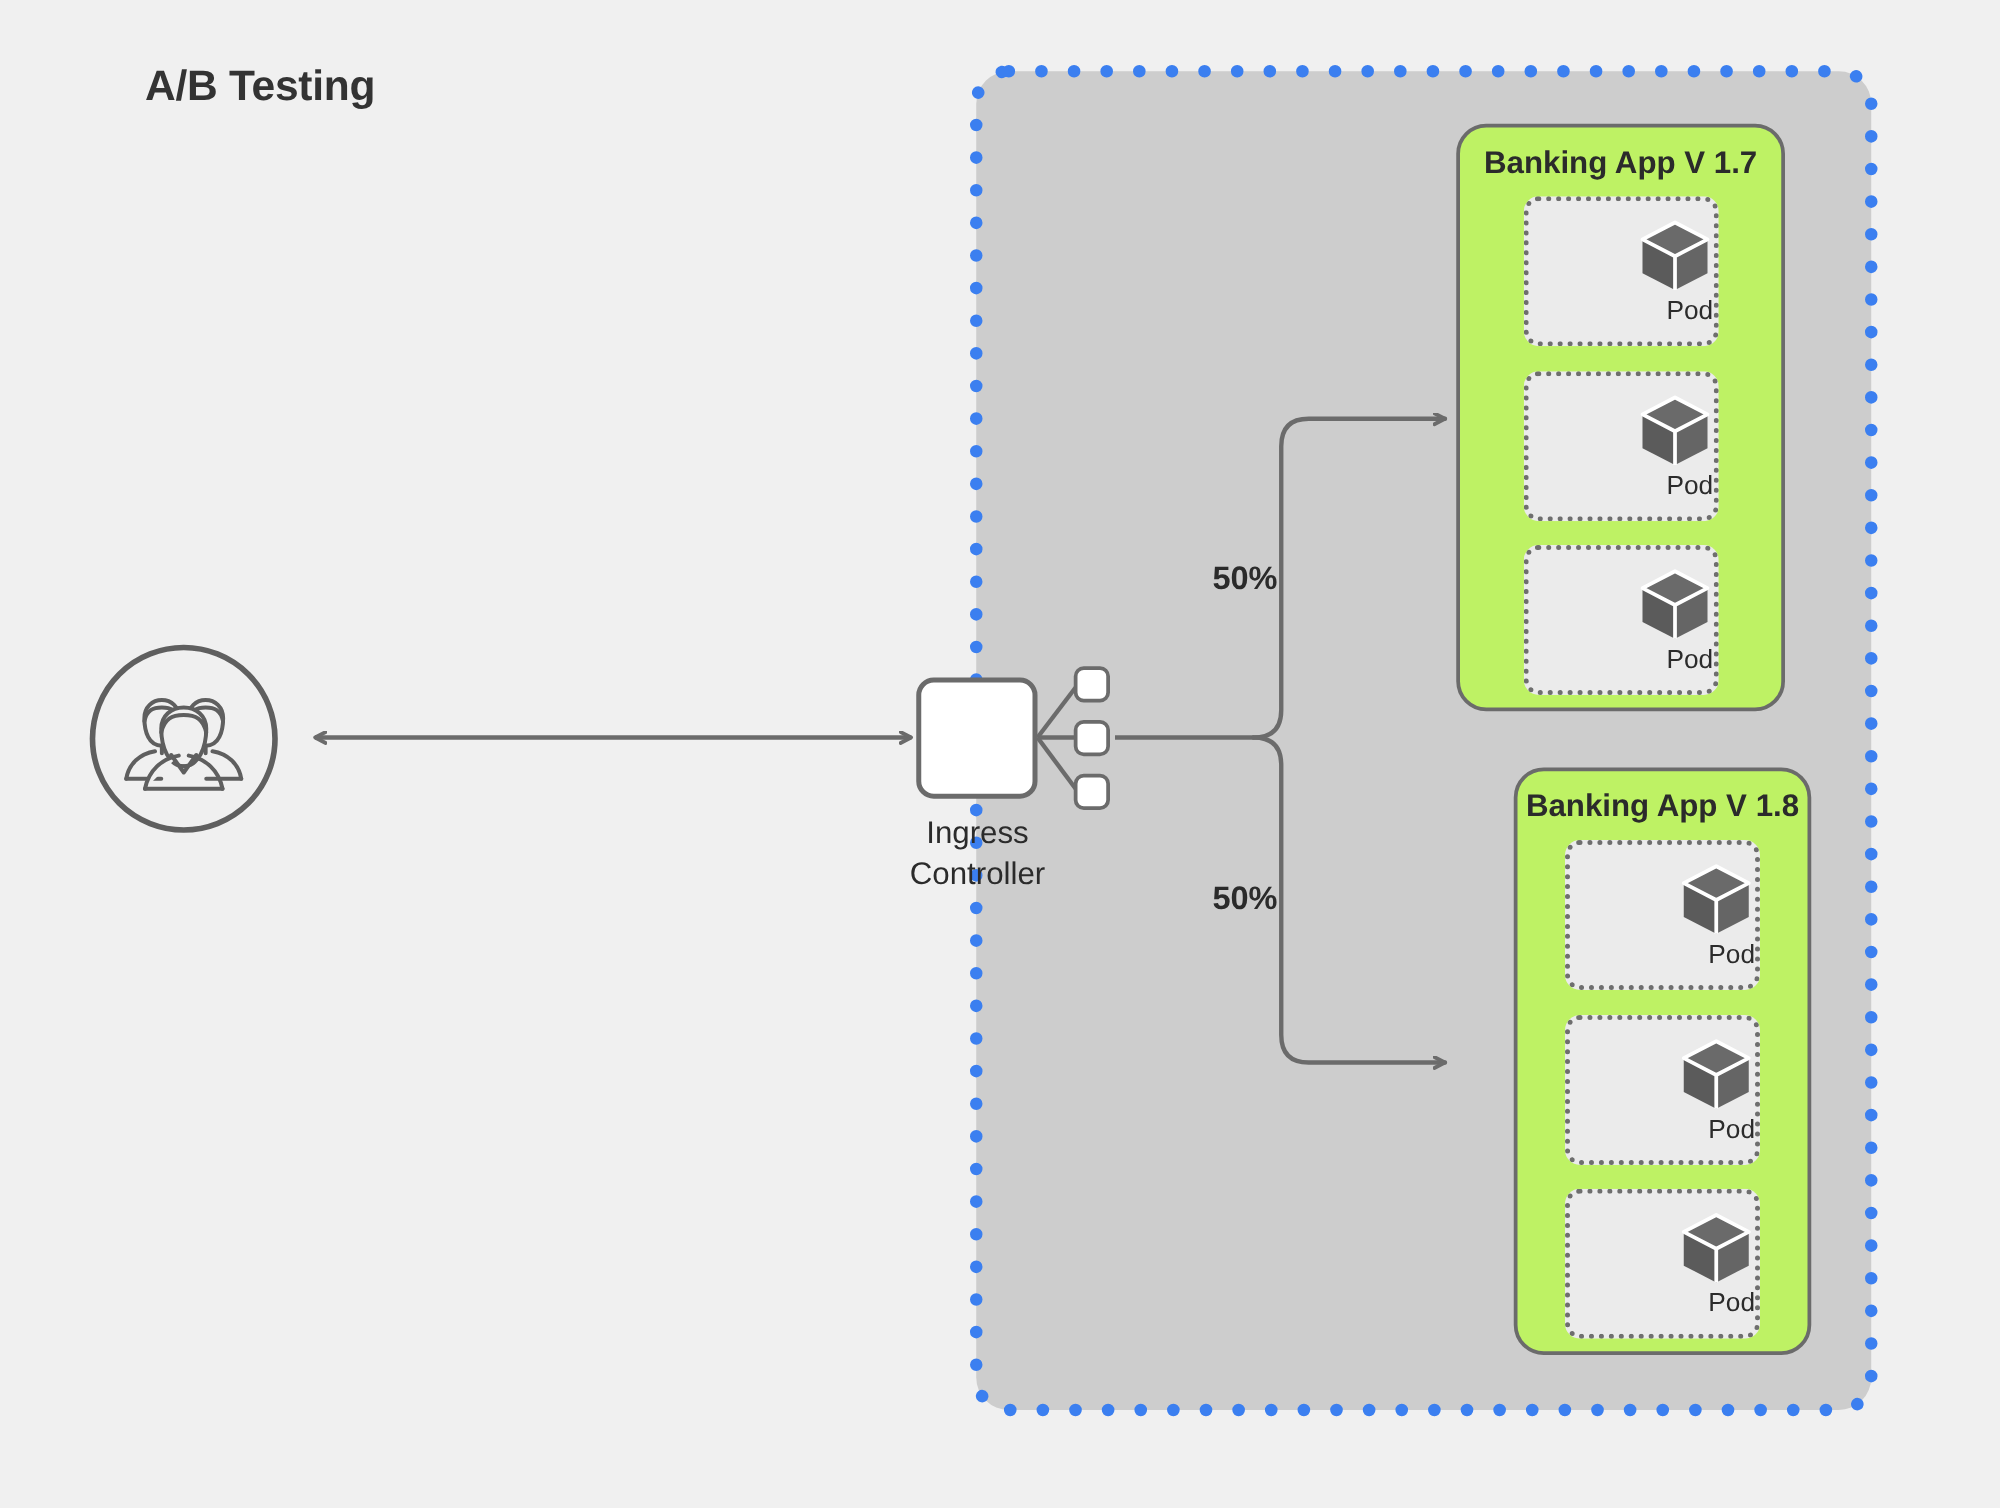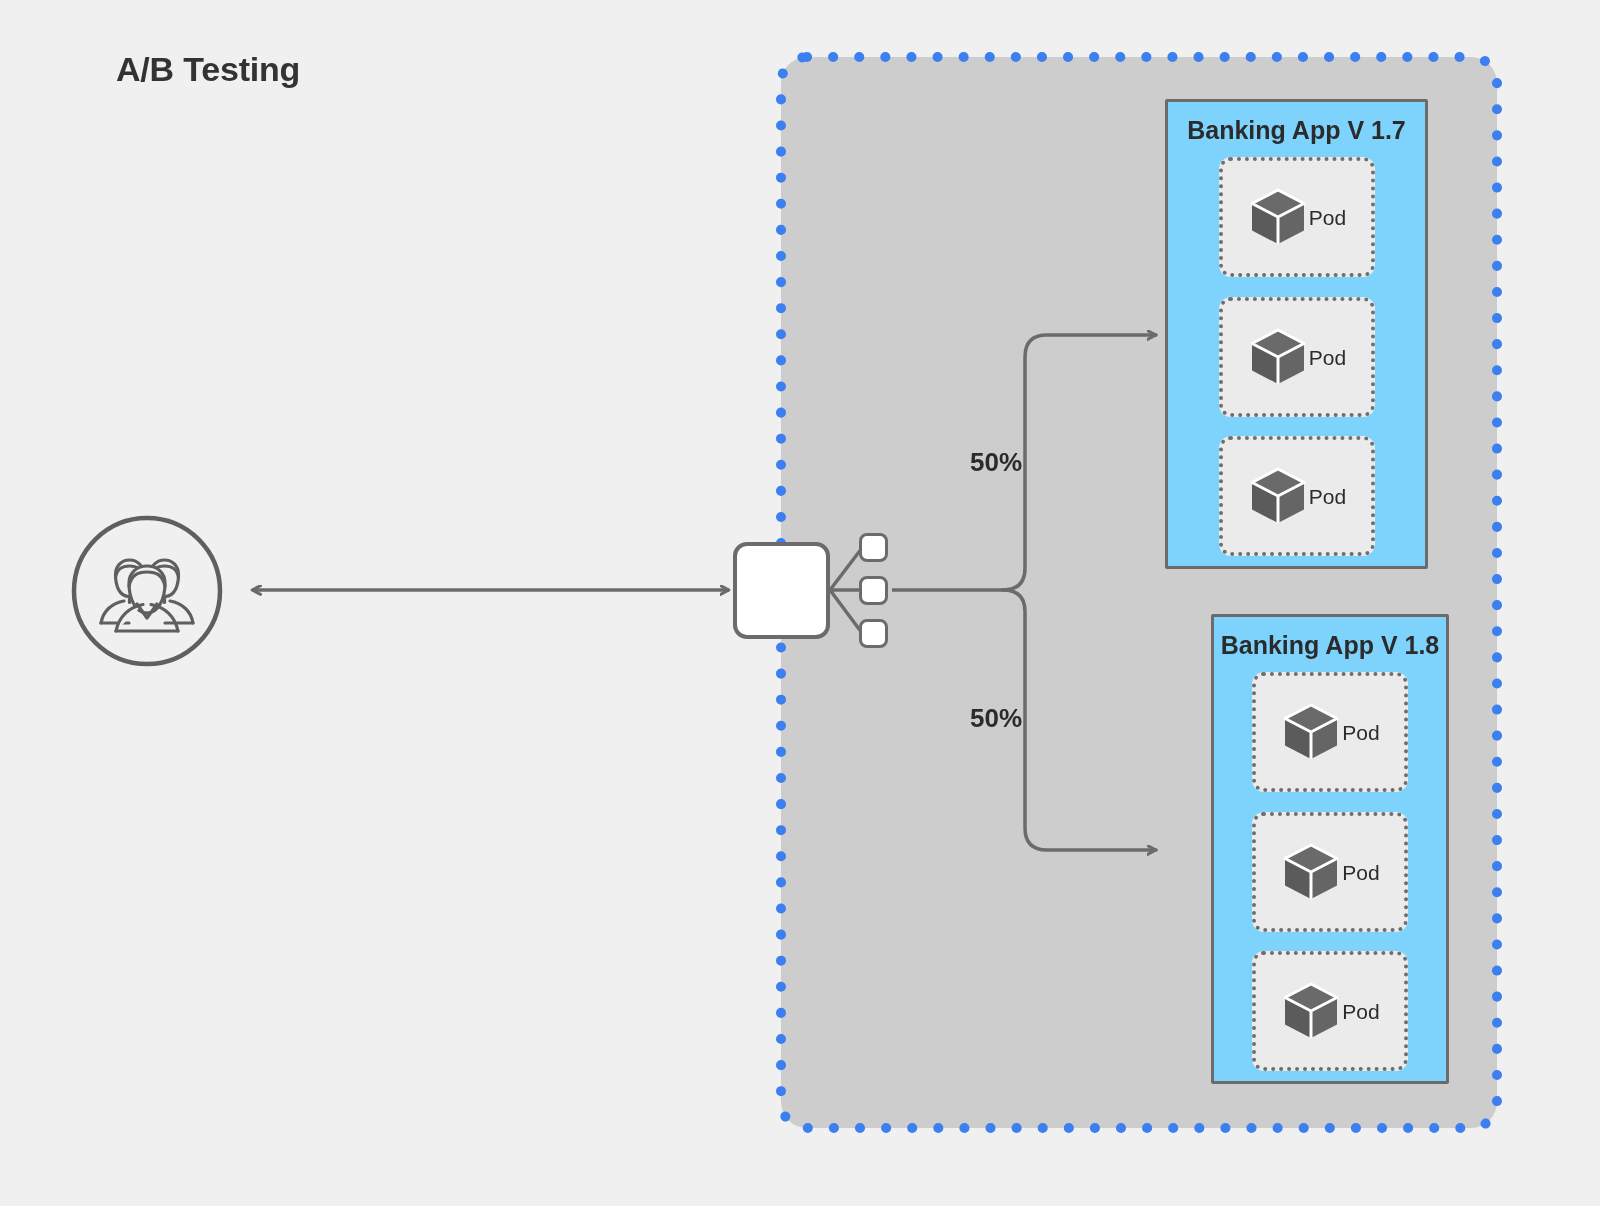--- a/index.html
+++ b/index.html
@@ -30,44 +30,44 @@
   }
   #k8s-label{
     position:absolute;left:816px;top:86px;
     font-size:26px;font-weight:bold;color:#2b2b2b;
     line-height:1.28;
   }
 
   
   .app-box{
     position:absolute;
-    background:#7dd3fc;
+    background:#bef264;
     border:3px solid #6b6b6b;
-    border-radius:2px;
+    border-radius:24px;
     box-sizing:border-box;
   }
   #app-box-v17{left:1165px;top:99px;width:263px;height:470px;}
   #app-box-v18{left:1211px;top:614px;width:238px;height:470px;}
   .app-title{
     position:absolute;left:0;right:0;top:14px;
     text-align:center;
     font-size:25px;font-weight:bold;color:#2b2b2b;
   }
 
   
   .pod{
     position:absolute;
     width:156px;height:120px;
     left:50%;margin-left:-78px;
     background:#ebebeb;
     border:4px dotted #6e6e6e;
     border-radius:12px;
     box-sizing:border-box;
-    display:flex;flex-direction:row;
-    align-items:center;justify-content:center;
+    display:flex;flex-direction:column;
+    align-items:flex-end;justify-content:center;
   }
   .pod-label{
     font-size:21px;color:#2b2b2b;margin-top:1px;
   }
   .cube{display:block;}
 
   
   #users-node{
     position:absolute;left:71px;top:515px;
     width:152px;height:152px;
@@ -177,20 +177,24 @@
         <path d="M45 116 l62 0"></path>
         <path d="M66 89 l10 14 l10 -14"></path>
       </g>
     </svg>
   </div>
 
   <div id="ingress-box"></div>
   <div class="ingress-port" id="ingress-port-1"></div>
   <div class="ingress-port" id="ingress-port-2"></div>
   <div class="ingress-port" id="ingress-port-3"></div>
+  <div id="ingress-label">
+    <div>Ingress</div>
+    <div>Controller</div>
+  </div>
 
   <div class="app-box" id="app-box-v17">
     <div class="app-title">Banking App V 1.7</div>
 
     <div class="pod" style="top:55px">
       <svg class="cube" width="62" height="62" viewBox="0 0 62 62">
         <path d="M31 4 L57 17.5 L31 31 L5 17.5 Z" fill="#6a6a6a"></path>
         <path d="M5 17.5 L31 31 L31 58 L5 44.5 Z" fill="#5b5b5b"></path>
         <path d="M57 17.5 L31 31 L31 58 L57 44.5 Z" fill="#656565"></path>
         <path d="M31 4 L57 17.5 L31 31 L5 17.5 Z M5 17.5 L31 31 L31 58 M57 17.5 L31 31" fill="none" stroke="#ffffff" stroke-width="3" stroke-linejoin="round"></path>

